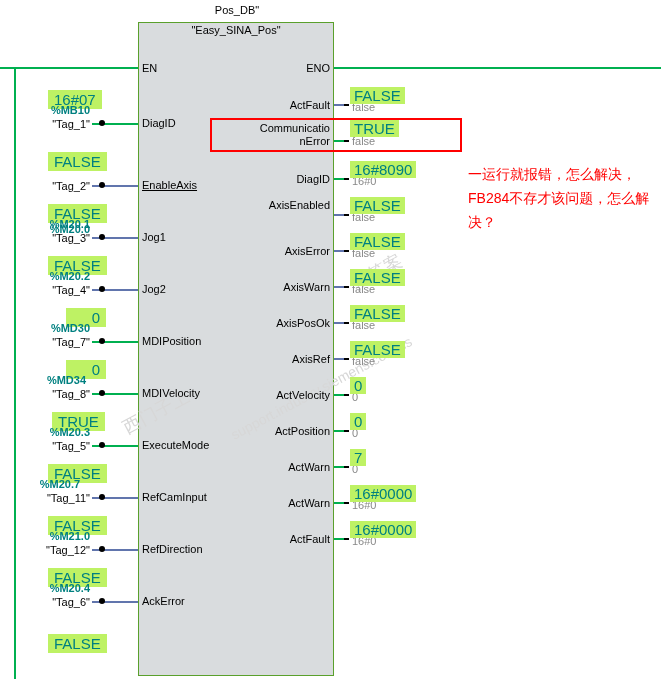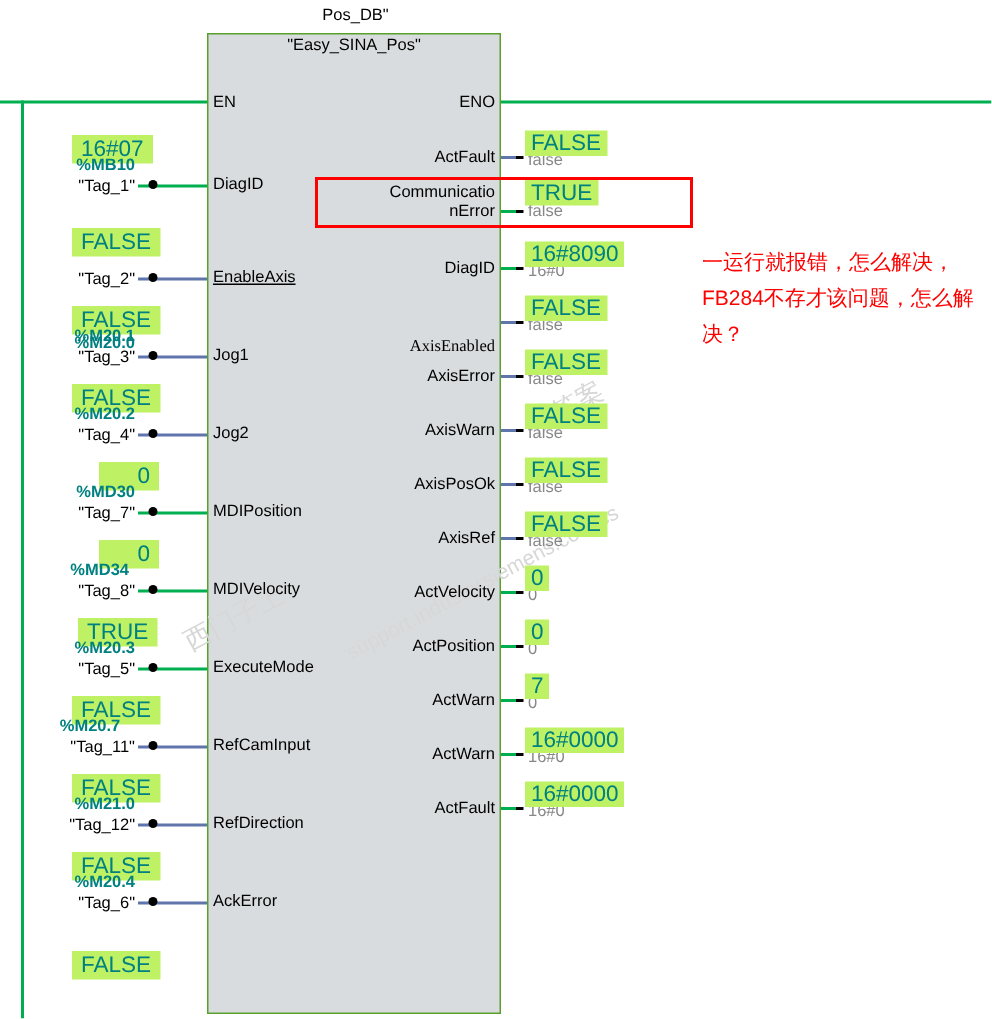--- a/index.html
+++ b/index.html
@@ -224,21 +224,21 @@
   <div class="out-val" style="left:352px; top:122px;">TRUE</div>
   <div class="out-false" style="left:352px; top:135px;">false</div>
   <div class="dash" style="left:344px; top:140px;"></div>
 
   <div class="pin-r" style="left:232px; top:173px; width:98px;">DiagID</div>
   <div class="wire-h" style="left:334px; top:178px; width:14px;"></div>
   <div class="out-val" style="left:352px; top:163px;">16#8090</div>
   <div class="out-false" style="left:352px; top:175px;">16#0</div>
   <div class="dash" style="left:344px; top:178px;"></div>
 
-  <div class="pin-r" style="left:232px; top:225px; width:98px;font-family:Liberation Serif, serif;">AxisEnabled</div>
+  <div class="pin-r" style="left:232px; top:199px; width:98px;">AxisEnabled</div>
   <div class="wire-h-dim" style="left:334px; top:214px; width:14px;"></div>
   <div class="out-val" style="left:352px; top:199px;">FALSE</div>
   <div class="out-false" style="left:352px; top:211px;">false</div>
   <div class="dash" style="left:344px; top:214px;"></div>
 
   <div class="pin-r" style="left:232px; top:245px; width:98px;">AxisError</div>
   <div class="wire-h-dim" style="left:334px; top:250px; width:14px;"></div>
   <div class="out-val" style="left:352px; top:235px;">FALSE</div>
   <div class="out-false" style="left:352px; top:247px;">false</div>
   <div class="dash" style="left:344px; top:250px;"></div>

